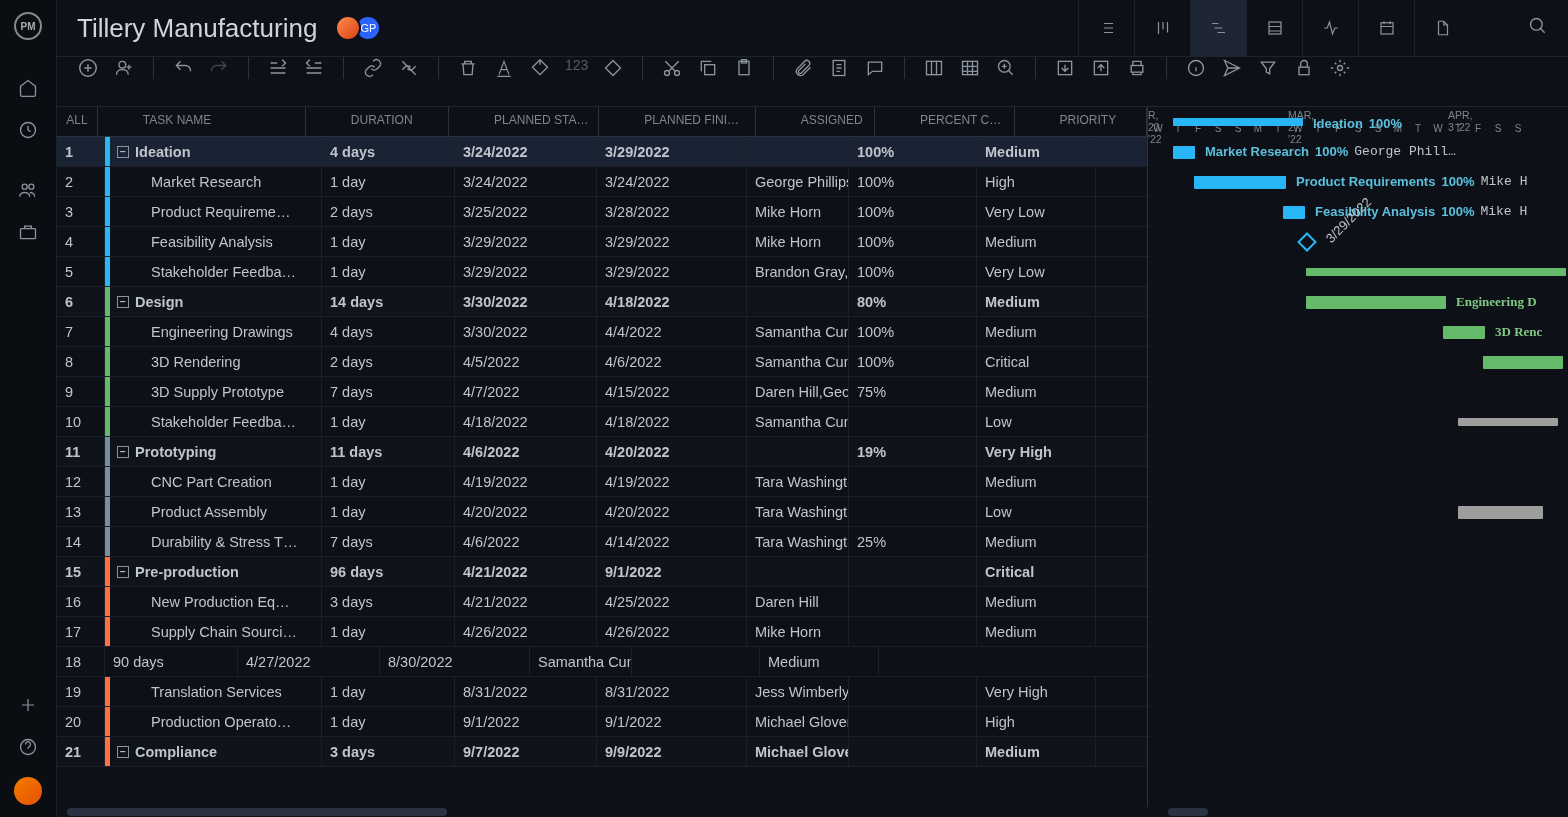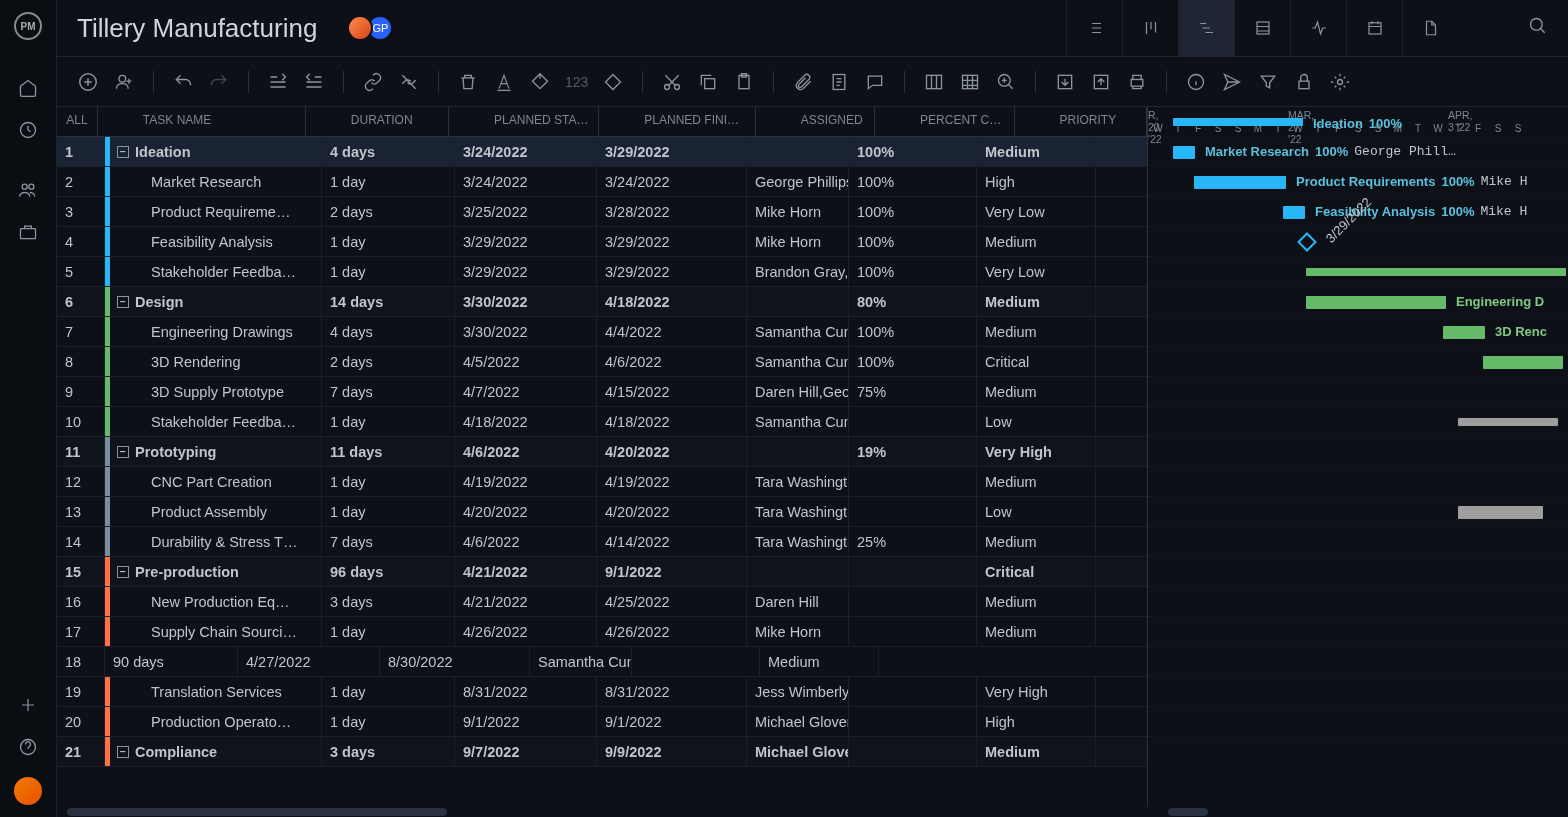--- a/index.html
+++ b/index.html
@@ -4,31 +4,31 @@
 <style>
 * { margin:0; padding:0; box-sizing:border-box; }
 body { font-family: -apple-system, BlinkMacSystemFont, "Segoe UI", Arial, sans-serif; background:#0d1117; color:#c0c5cc; width:1568px; height:817px; overflow:hidden; }
 .app { display:flex; height:100%; }
 .sidebar { width:57px; background:#0a0e13; display:flex; flex-direction:column; align-items:center; padding-top:12px; gap:18px; border-right:1px solid #1c2128; }
 .sidebar-logo { width:28px; height:28px; border:2px solid #888; border-radius:50%; display:flex; align-items:center; justify-content:center; font-size:10px; color:#aaa; font-weight:bold; margin-bottom:18px; }
 .sidebar-icon { width:24px; height:24px; display:flex; align-items:center; justify-content:center; color:#8b949e; cursor:pointer; }
 .sidebar-spacer { flex:1; }
 .sidebar-avatar { width:28px; height:28px; border-radius:50%; background:linear-gradient(135deg,#f57c00,#e65100); margin-bottom:12px; }
 .main { flex:1; display:flex; flex-direction:column; }
-.topbar { height:57px; display:flex; align-items:center; padding:0 20px; border-bottom:1px solid #1e2430; gap:30px; }
+.topbar { height:57px; display:flex; align-items:center; padding:0 20px; border-bottom:1px solid #1e2430; gap:18px; }
 .title { font-size:26px; font-weight:400; color:#d0d5dc; }
 .avatar-pair { display:flex; }
 .av1 { width:26px; height:26px; border-radius:50%; background:linear-gradient(135deg,#ff8a50,#d84315); margin-right:-6px; z-index:2; border:2px solid #0d1117; }
 .av2 { width:26px; height:26px; border-radius:50%; background:#2962ff; color:#fff; font-size:11px; display:flex; align-items:center; justify-content:center; font-weight:normal; border:2px solid #0d1117; }
 .top-spacer { flex:1; }
 .view-tabs { display:flex; gap:0; }
 .view-tab { width:56px; height:57px; display:flex; align-items:center; justify-content:center; color:#8b949e; cursor:pointer; border-left:1px solid #1c2128; }
 .view-tab.active { background:#1e2533; }
 .search-icon { color:#8b949e; cursor:pointer; margin-left:auto; }
-.toolbar { height:50px; display:flex; align-items:center; padding:0 20px; gap:14px; border-bottom:1px solid #1e2430; }
+.toolbar { height:50px; display:flex; align-items:flex-start; padding:0 20px; gap:14px; border-bottom:1px solid #1e2430; }
 .tb-icon { width:22px; height:22px; display:flex; align-items:center; justify-content:center; color:#8b949e; cursor:pointer; }
 .tb-sep { width:1px; height:22px; background:#2a3140; margin:0 4px; }
 .tb-text { color:#555c66; font-size:14px; }
 .content { flex:1; display:flex; overflow:hidden; }
 .grid { width:1091px; display:flex; flex-direction:column; border-right:1px solid #2a3140; overflow:hidden; }
 .grid-head { display:flex; height:30px; background:#0d1117; border-bottom:1px solid #2a3140; font-size:12px; color:#7d8590;gap:37px; }
 .grid-head > div { border-right:1px solid #2a3140; padding:6px 8px; overflow:hidden; white-space:nowrap; text-overflow:ellipsis; }
 .col-num { width:48px; text-align:center; }
 .col-name { width:217px; }
 .col-dur { width:133px; }
@@ -57,21 +57,21 @@
 .gantt-month { position:absolute; }
 .gantt-days { position:absolute; bottom:2px; display:flex; gap:0; font-size:10px; left:0; }
 .gantt-day { width:20px; text-align:center; }
 .gantt-body { flex:1; position:relative; }
 .gantt-row { height:30px; border-bottom:1px solid rgba(26,31,41,0.3); position:relative; }
 .bar { position:absolute; height:13px; top:9px; border-radius:1px; }
 .bar-summary { height:8px; top:11px; }
 .bar-summary::before, .bar-summary::after { content:''; position:absolute; bottom:-4px; width:0; height:0; border-left:4px solid transparent; border-right:4px solid transparent; }
 .bar-label { position:absolute; left:100%; white-space:nowrap; font-size:13px; top:-2px; padding-left:10px; display:flex; gap:6px; align-items:center; }
 .bar-label .tname { color:#5bc0de; font-weight:bold; }
-.bar-label .tname.green { color:#81c784; }
+.bar-label .tname.green { color:#81c784;font-family:Liberation Serif, serif; }
 .bar-label .pct { color:#5bc0de; font-weight:bold; }
 .bar-label .asg { color:#c0c5cc;font-family:Liberation Mono, monospace; }
 .milestone { position:absolute; width:14px; height:14px; top:8px; transform:rotate(45deg); border:2px solid #29b6f6; background:#0d1117; }
 .milestone-label { position:absolute; left:24px; top:-3px; transform:rotate(-45deg); transform-origin:left; font-size:13px; color:#c0c5cc; white-space:nowrap; }
 .scroll-h { position:absolute; bottom:0; height:10px; width:100%; background:#0d1117; }
 .scroll-thumb { position:absolute; height:8px; background:#2a3140; border-radius:4px; bottom:1px; }
 svg { fill:none; stroke:currentColor; stroke-width:1.6; }
 </style>
 </head>
 <body>

